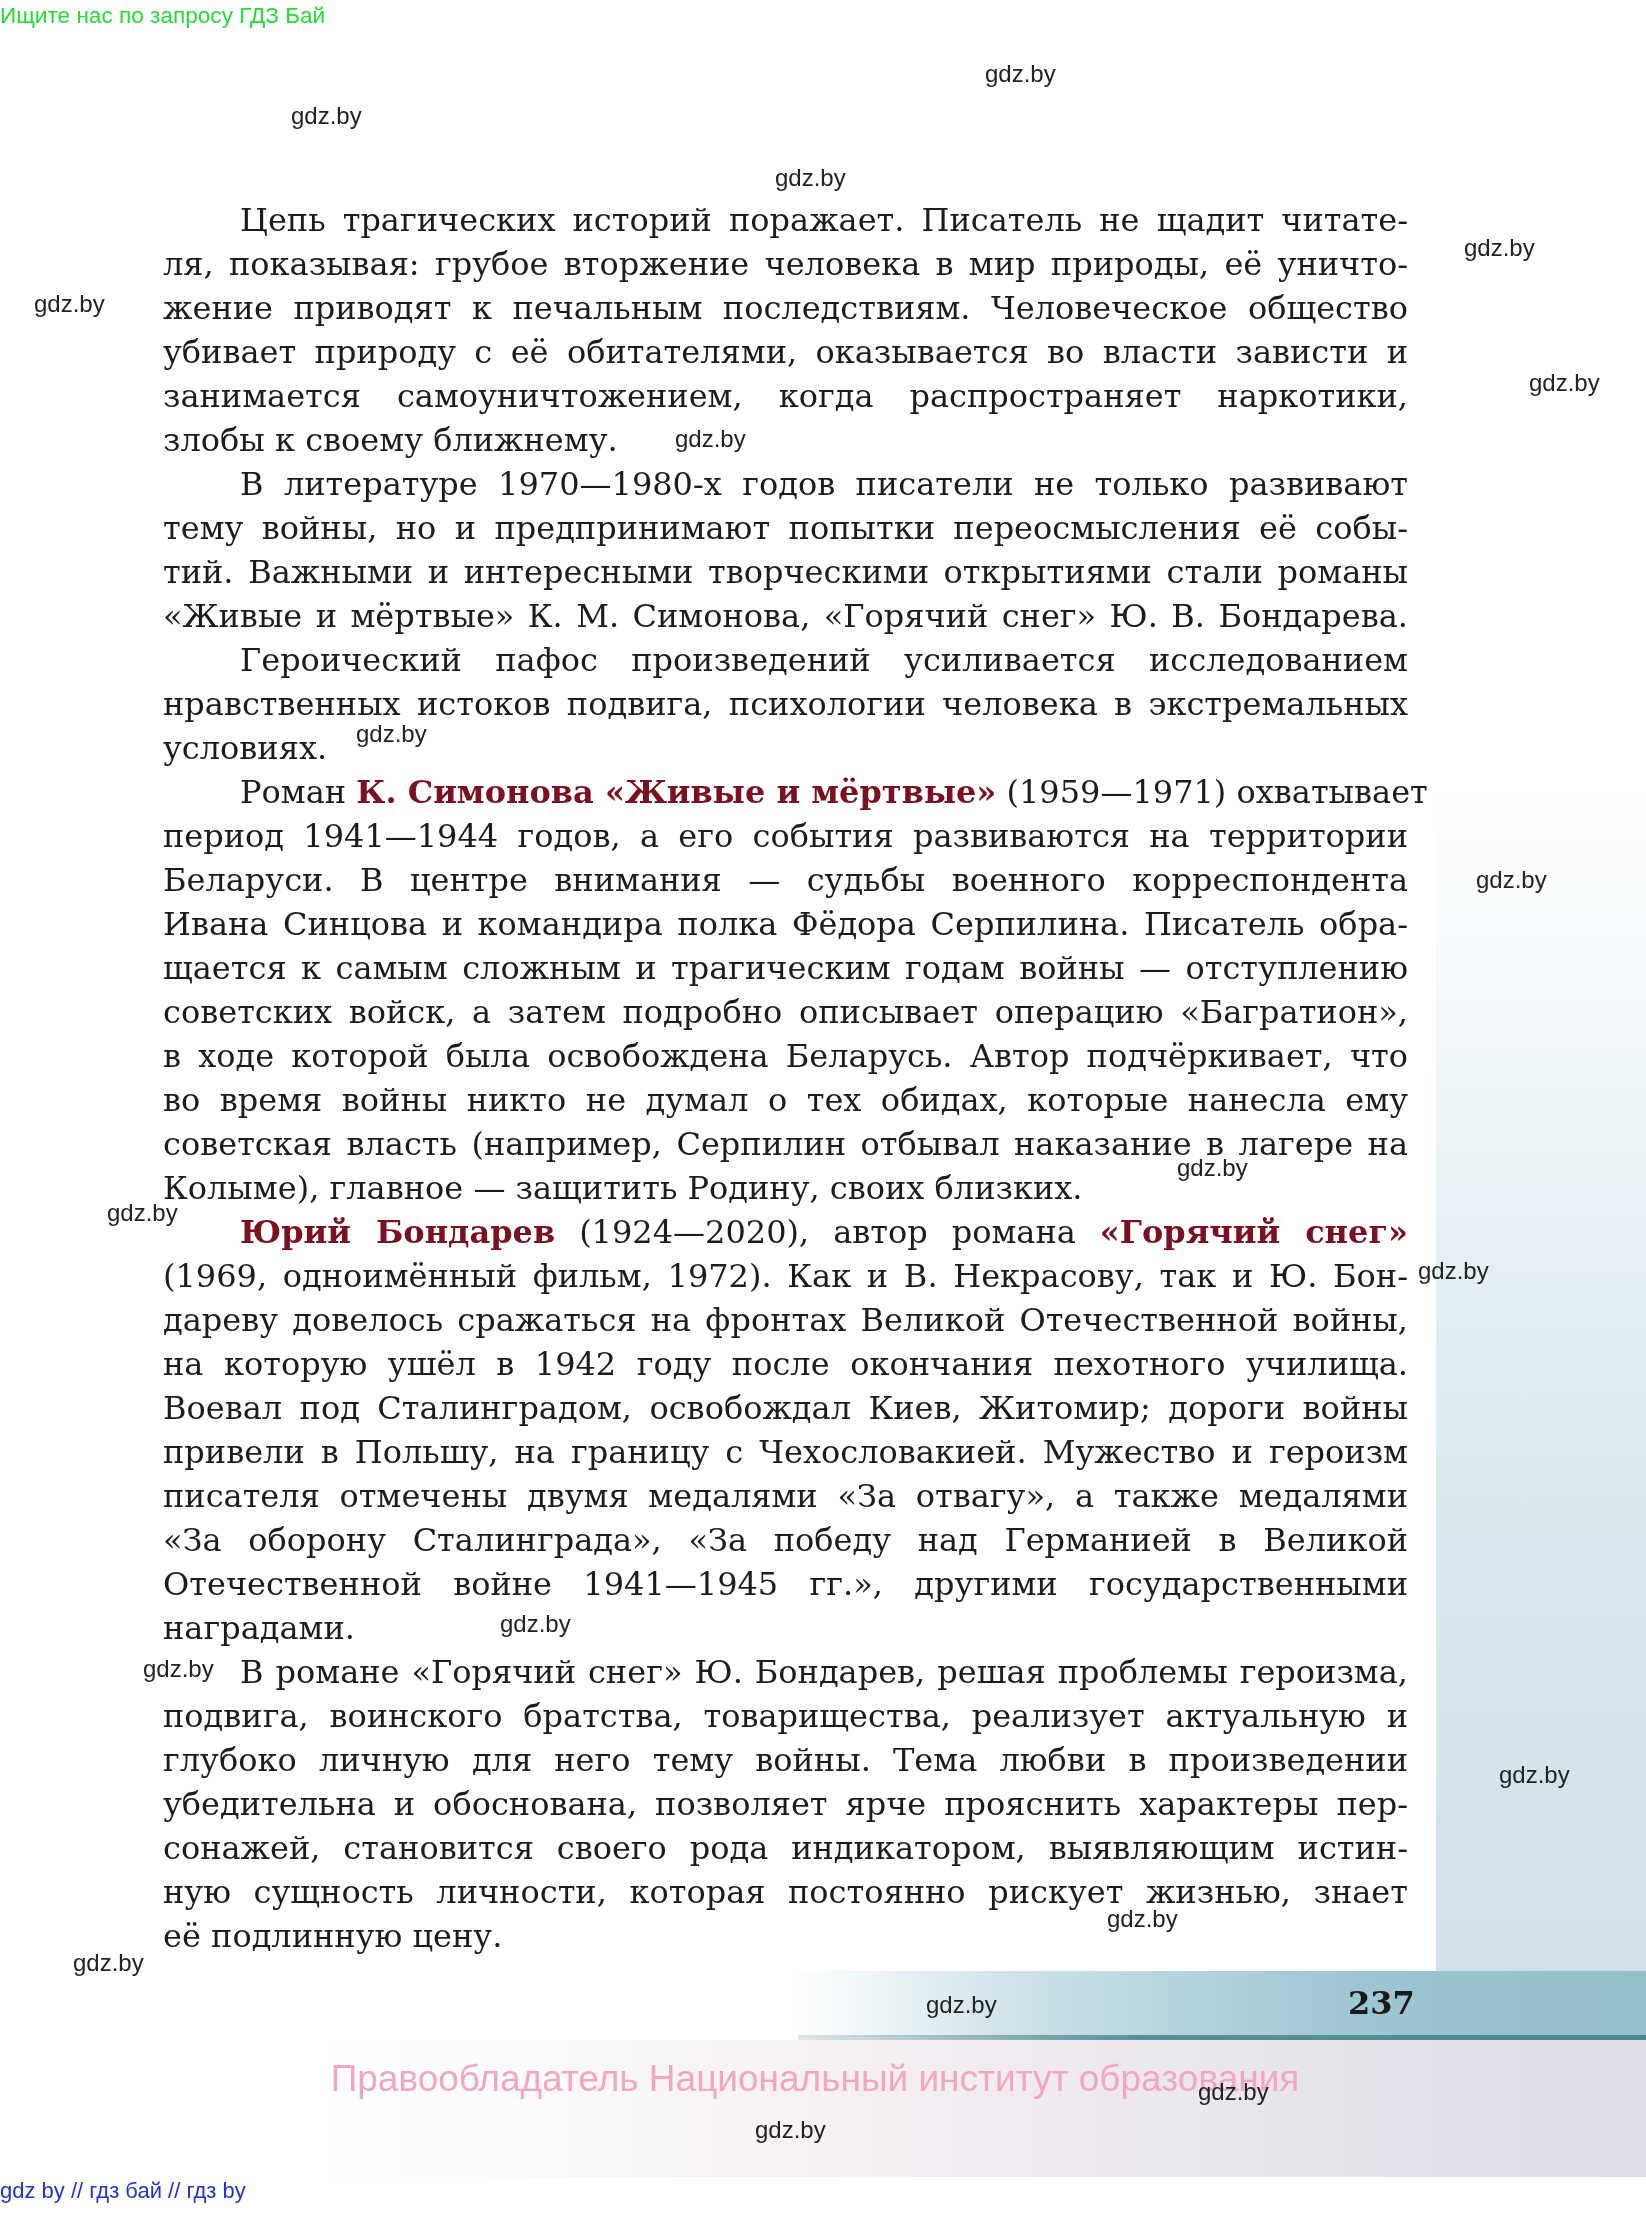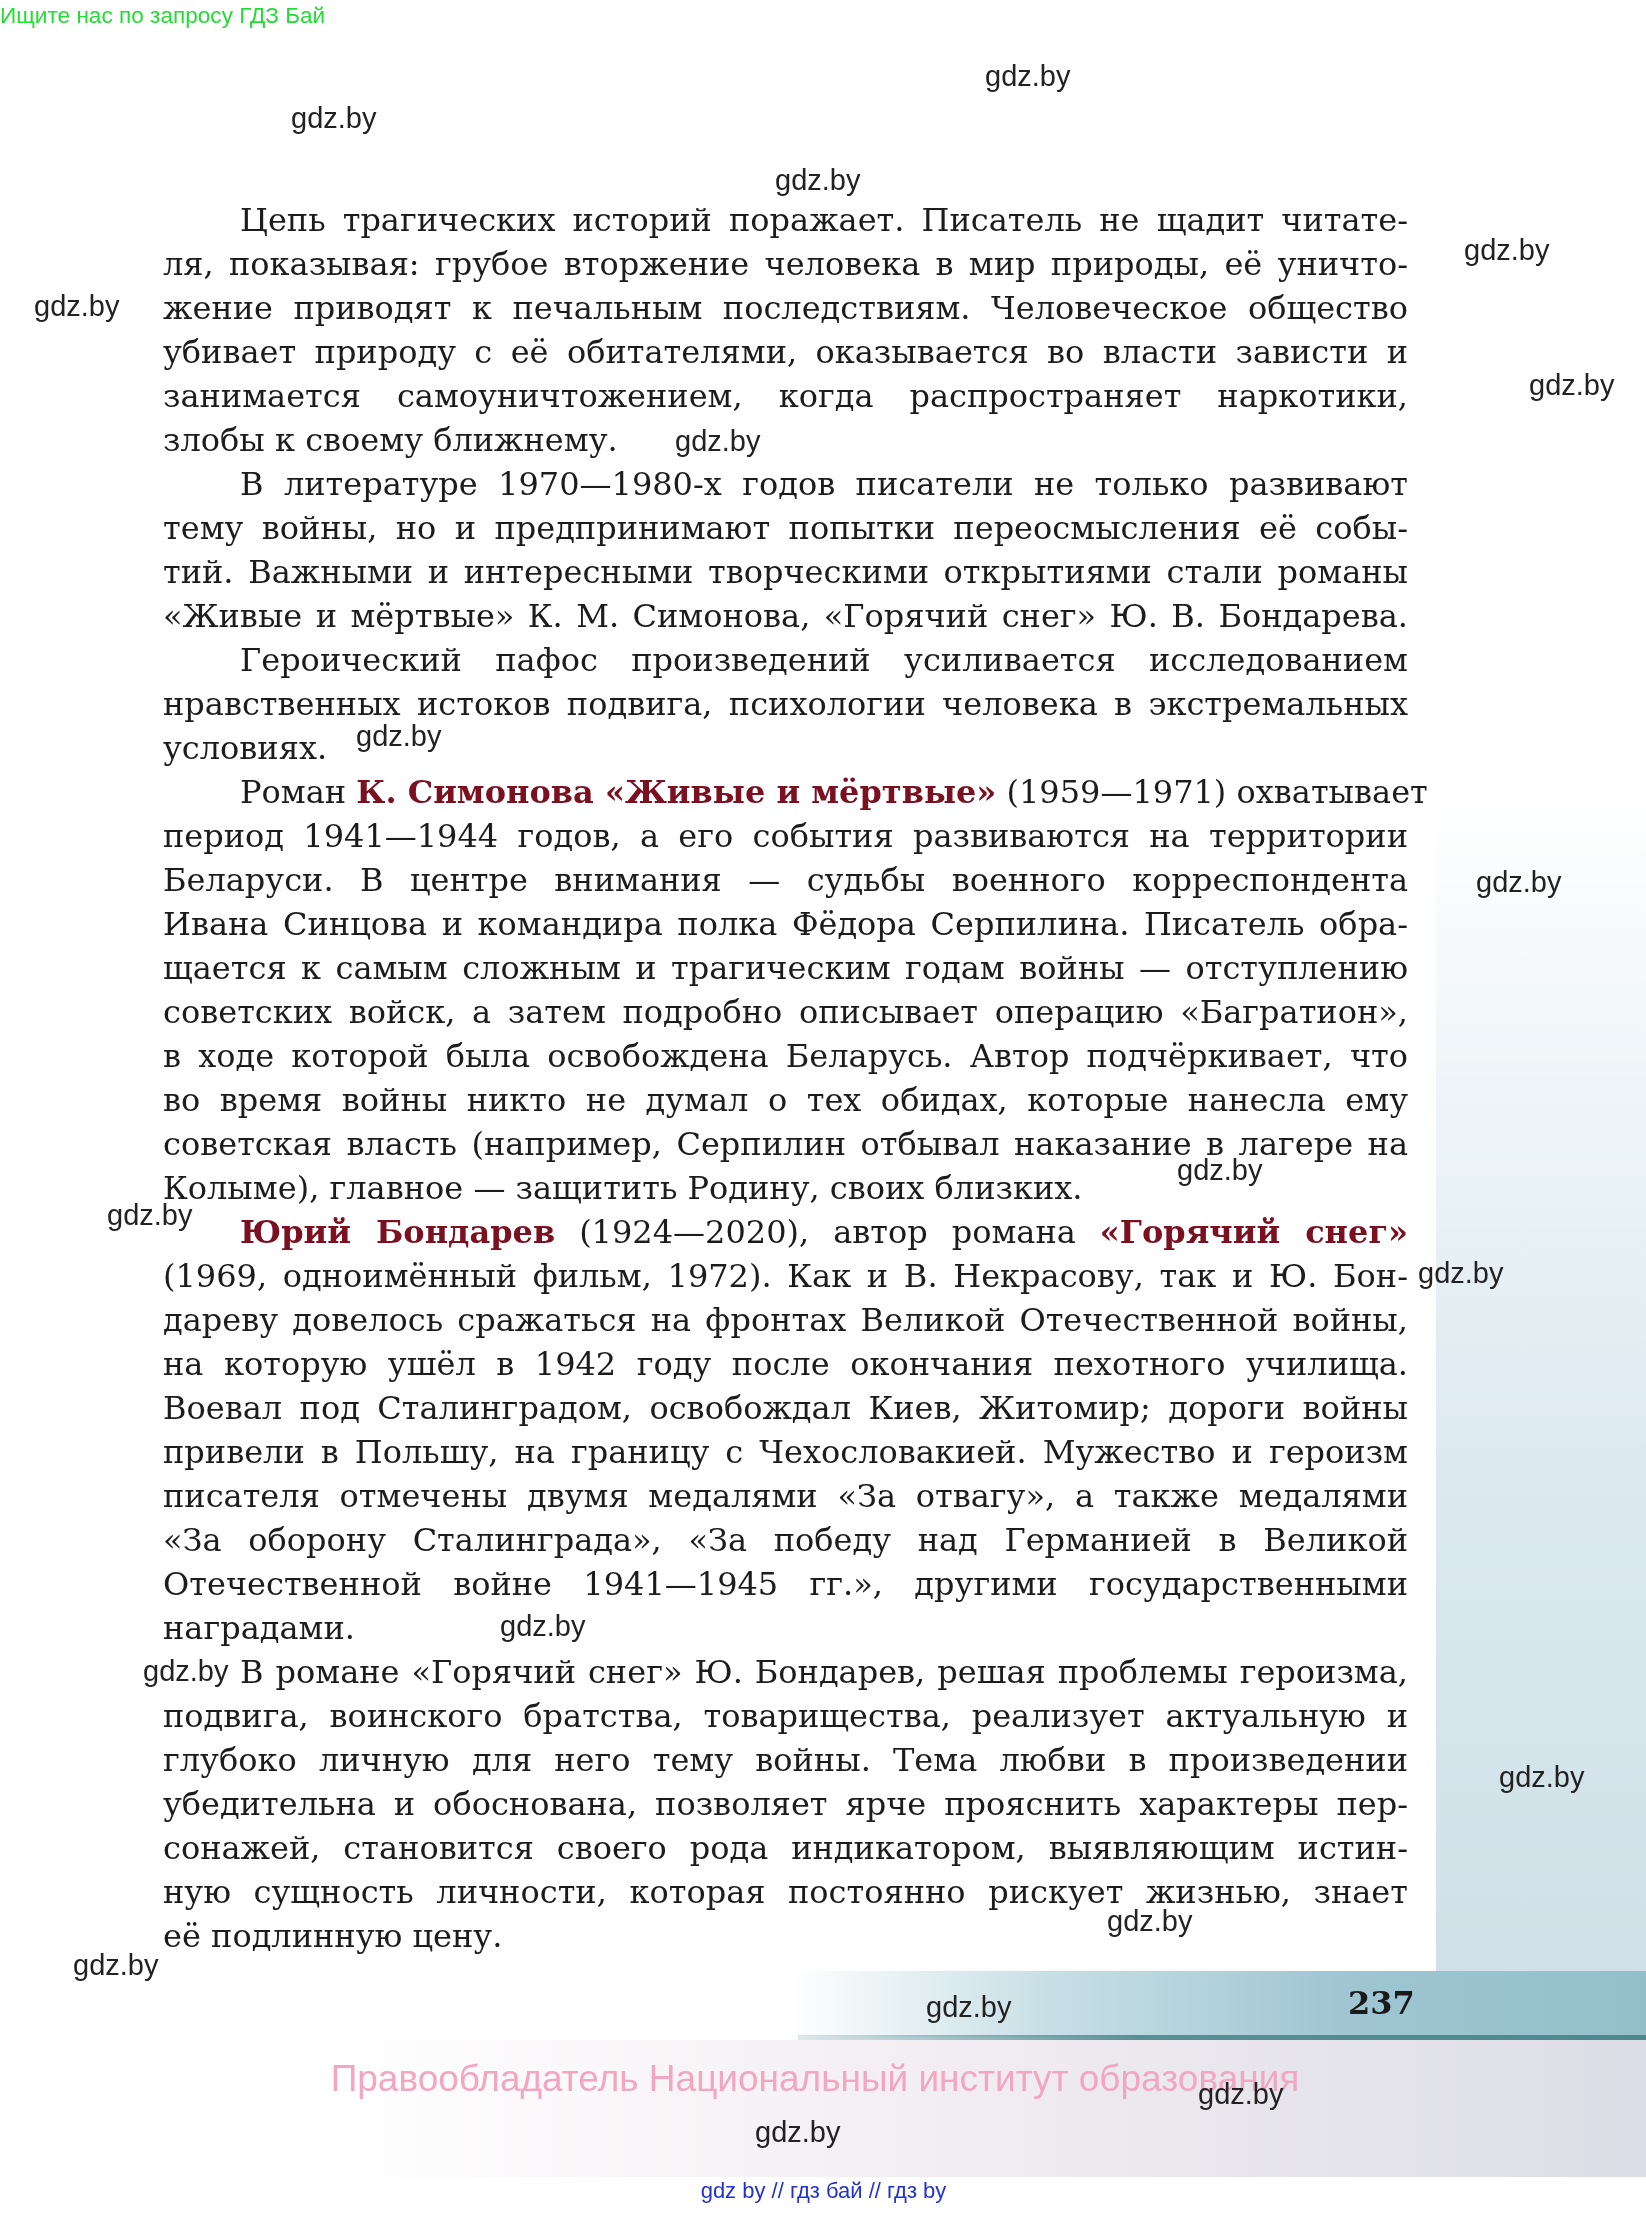--- a/index.html
+++ b/index.html
@@ -30,36 +30,36 @@
   }
   .page-number {
     position: absolute; left: 1348px; top: 1984px;
     font-family: "DejaVu Serif", serif; font-weight: bold; font-size: 32px; color: #1a1a1a;
   }
   .copyright {
     position: absolute; left: 0; top: 2058px; width: 1630px; text-align: center;
     color: #f2a6c0; font-family: "Liberation Sans", sans-serif; font-size: 37px;
   }
   .bottom-links {
-    position: absolute; left: 0; top: 2178px; width: 1647px; text-align: center;
+    position: absolute; left: 0; top: 2178px; width: 1647px; text-align: left;
     color: #2233cc; font-family: "Liberation Sans", sans-serif; font-size: 22px;
   }
   .text-block {
     position: absolute; left: 163px; top: 198px; width: 1245px;
     font-size: 32px; line-height: 44px; color: #1c1c1c;
   }
   .line {
     display: block; white-space: nowrap; text-align: justify; text-align-last: justify;
     height: 44px;
   }
   .line.last { text-align-last: left; }
   .line.indent { padding-left: 77px; }
   .hl { color: #7a1020; font-weight: bold; }
   .wm {
-    position: absolute; font-family: "Liberation Sans", sans-serif; font-size: 29px; color: #222;
+    position: absolute; font-family: "Liberation Sans", sans-serif; font-size: 24px; color: #222;
   }
 </style>
 </head>
 <body>
 
 <div class="top-banner">Ищите нас по запросу ГДЗ Бай</div>
 
 <div class="side-panel"></div>
 <div class="bottom-tint"></div>
 <div class="footer-band"></div>

